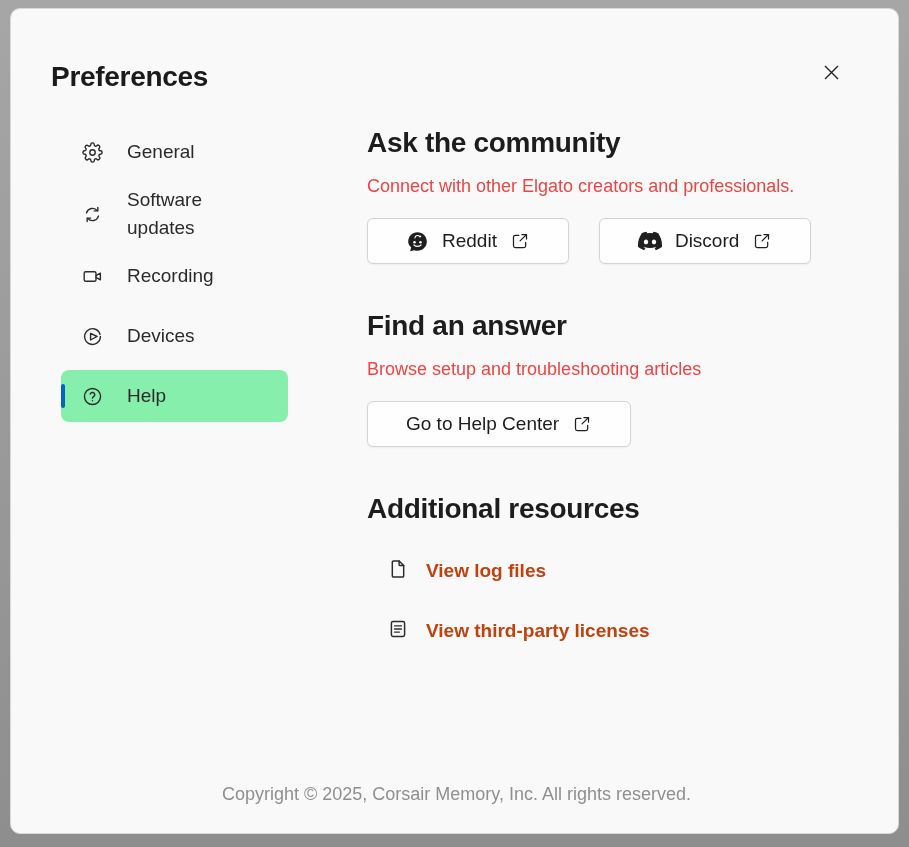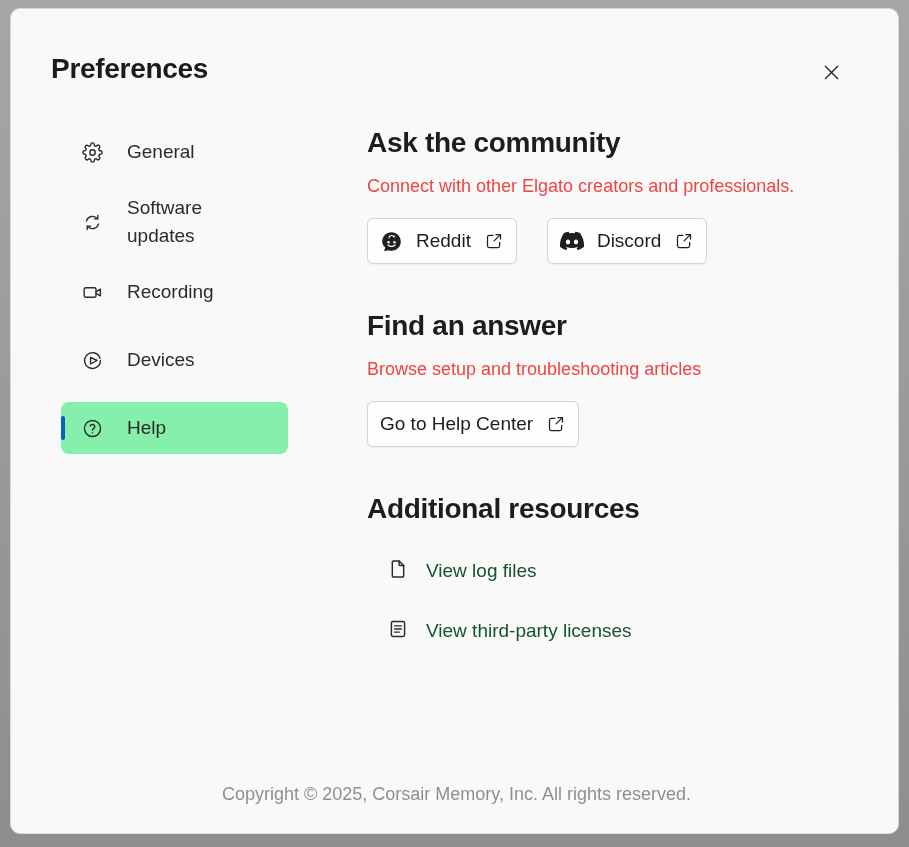--- a/index.html
+++ b/index.html
@@ -8,34 +8,34 @@
     font-family:"Liberation Sans","DejaVu Sans",sans-serif;
     background:linear-gradient(#a6a6a6,#8e8e8e);
     position:relative; overflow:hidden;
     -webkit-font-smoothing:antialiased;
   }
   .dialog {
     position:absolute; left:10px; top:8px; right:10px; bottom:13px;
     background:#f9f9f9; border:1px solid #d8d8d8; border-radius:10px;
   }
   .dialog-title {
-    position:absolute; left:40px; top:44px;
+    position:absolute; left:40px; top:52px;
     font-size:28px; font-weight:700; color:#1b1b1b; letter-spacing:-.3px;text-align:center;
   }
   .close-btn {
     position:absolute; top:49px; right:51px; width:32px; height:32px;
     display:flex; align-items:center; justify-content:center;
     background:transparent; border:none; cursor:pointer; border-radius:4px;
   }
   .close-btn svg { stroke:#222; }
 
   
   .sidebar {
     position:absolute; left:50px; top:117px; width:227px;
-    display:flex; flex-direction:column; gap:16px;
+    display:flex; flex-direction:column; gap:8px;
   }
   .nav-item {
     position:relative; display:flex; align-items:center;
     min-height:52px; padding-left:20px; gap:24px;
     border-radius:8px; cursor:pointer; color:#2b2b2b;
   }
   .nav-item.selected { background:#86efac; }
   .nav-indicator {
     position:absolute; left:0; top:50%; transform:translateY(-50%);
     width:4px; height:24px; border-radius:2px;
@@ -46,33 +46,33 @@
   .nav-icon svg { stroke:#2b2b2b; }
   .nav-label { font-size:19px; line-height:28px; max-width:112px; }
 
   
   .main { position:absolute; left:310px; top:116px; width:500px; }
   .section-title { font-size:28px; line-height:36px; font-weight:700; color:#1d1d1d; letter-spacing:-.3px; }
   .section-sub { font-size:18px; line-height:24px; color:#ef4444; margin-top:13px; }
   .btn-row { display:flex; gap:30px; margin-top:20px; }
   .btn {
     display:inline-flex; align-items:center; gap:13px;
-    height:46px; padding:0 12px;
+    height:46px; padding:0 38px;
     background:#fefefe; border:1px solid #d4d4d4; border-radius:6px;
     font-family:inherit; font-size:19px; color:#1d1d1d; cursor:pointer;
     box-shadow:0 1px 2px rgba(0,0,0,.05);
   }
   .btn svg { display:block; }
   .section { margin-top:44px;margin-left:46px; }
   .section:first-child { margin-top:0; }
   .link-list { margin-top:22px; display:flex; flex-direction:column; gap:16px; }
   .link-item {
     display:flex; align-items:center; gap:17px;
-    height:44px; padding-left:20px; cursor:pointer; color:#14532d;
-    font-size:19px; border-radius:6px;
+    height:44px; padding-left:20px; cursor:pointer; color:#c2410c;
+    font-size:19px; border-radius:6px;font-weight:bold;
   }
   .link-item svg { stroke:#2b2b2b; }
 
   .footer {
     position:absolute; left:4px; right:0; bottom:28px;
     text-align:center; font-size:18px; color:#8f8f8f;
   }
 </style>
 </head>
 <body>

